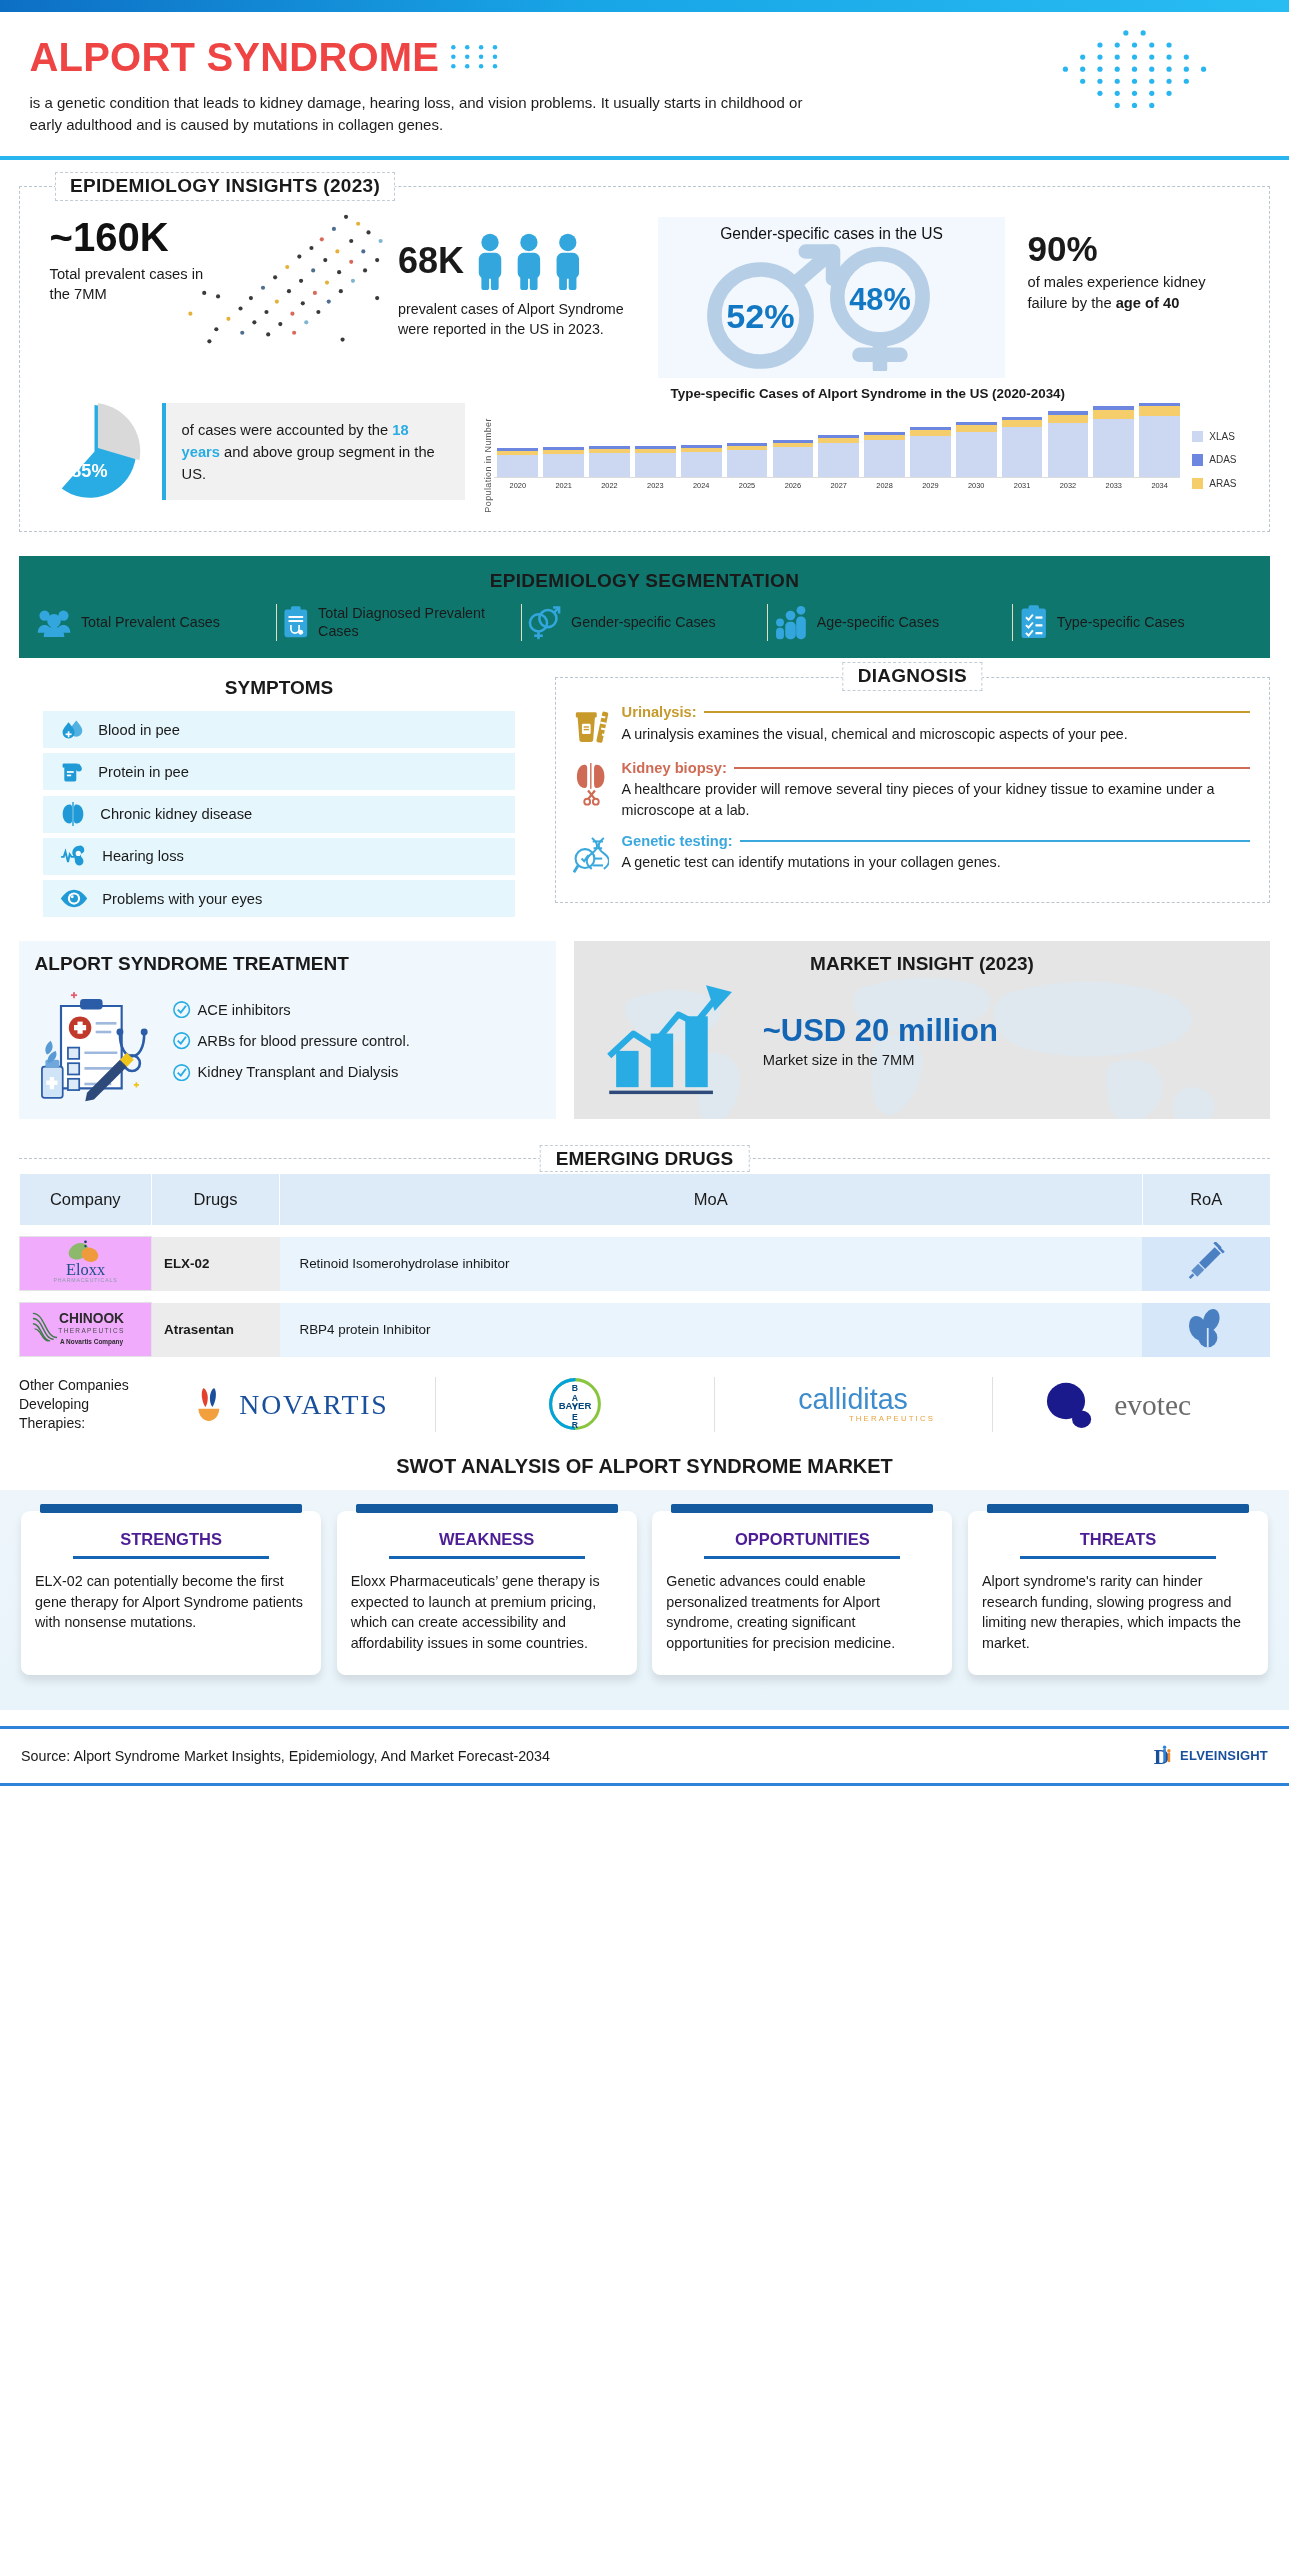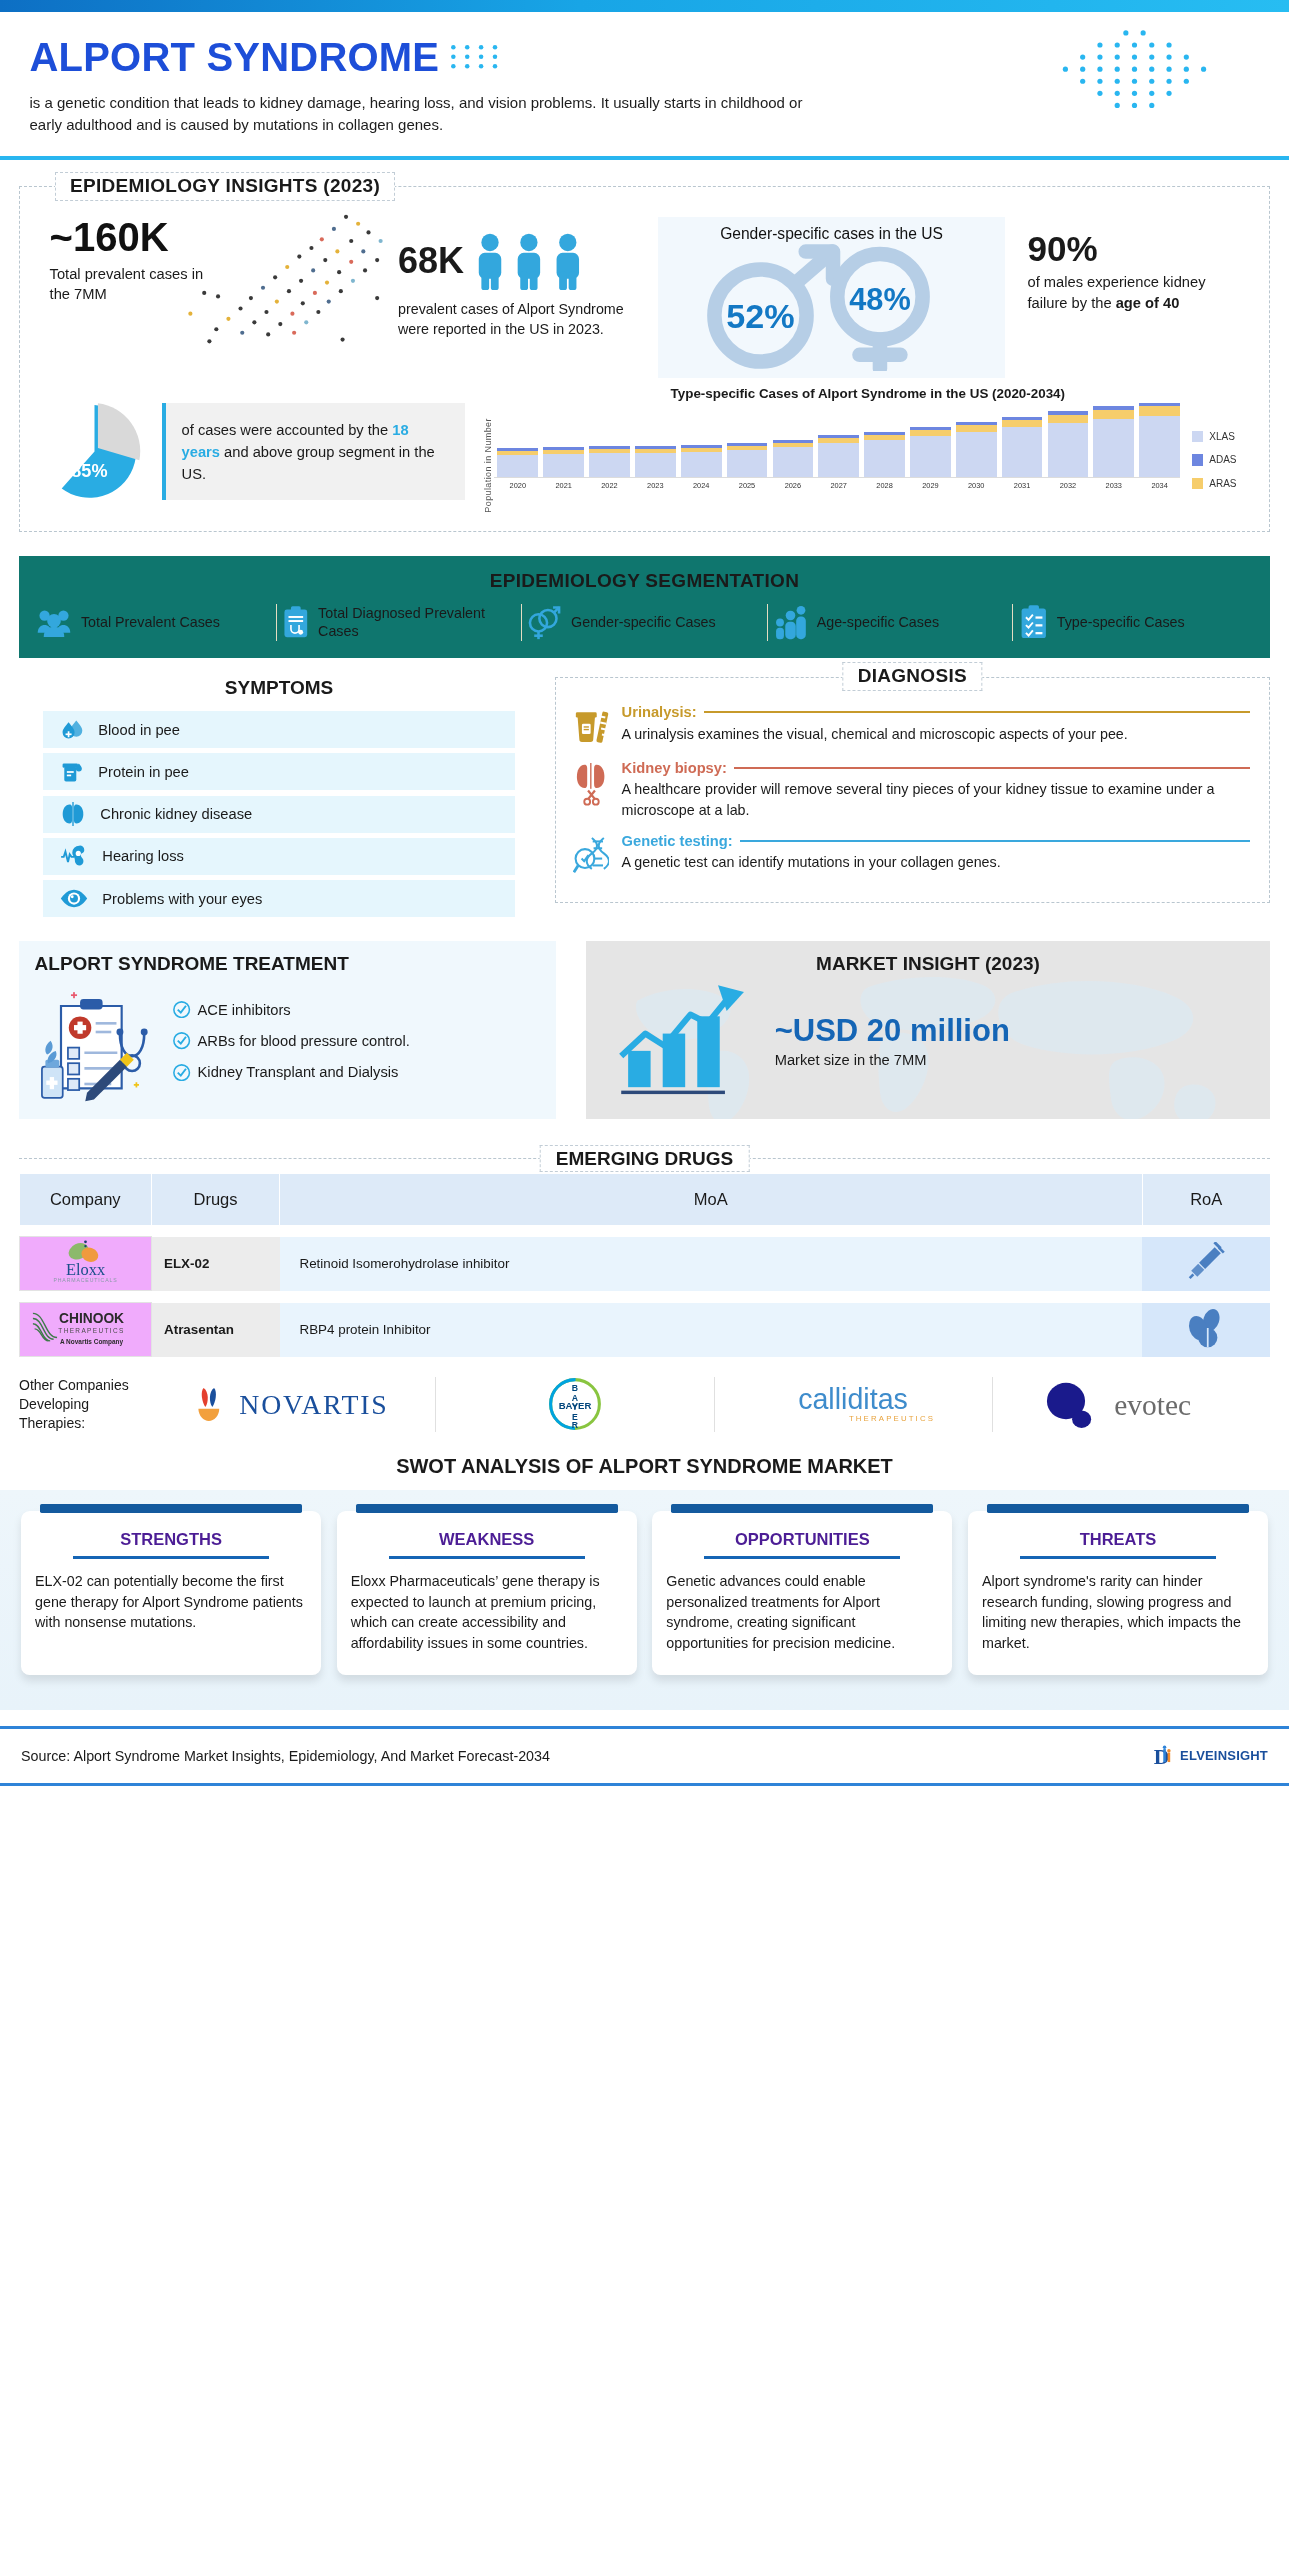--- a/index.html
+++ b/index.html
@@ -8,21 +8,21 @@
     font-family: "Liberation Sans", sans-serif;
     background: #ffffff;
     color: #1a1a1a;
   }
   .page { width: 1289px; position: relative; background:#fff; }
 
   
   .topbar { height: 12px; background: linear-gradient(90deg,#0d6fc4 0%, #18a5e6 45%, #27bdf2 100%); }
   .header { position: relative; padding: 22.5px 29.5px 19px 29.5px; background:#fff; border-bottom: 4.3px solid #29b6f0; overflow:hidden;}
   .header h1 {
-    font-size: 40px; letter-spacing: 0.2px; font-weight: 800; color: #1d4ed8;
+    font-size: 40px; letter-spacing: 0.2px; font-weight: 800; color: #ef4444;
     font-family: "Liberation Sans", sans-serif;
   }
   .title-row { display:flex; align-items:center; gap: 8.7px;}
   .dotgrid-small { display:block; }
   .header p { margin-top: 12px; font-size: 15px; line-height: 1.52; color:#1d1d1d; max-width: 780px;}
   .dotgrid-right { position:absolute; right: 42px; top: 14px; }
 
   
   .sec { position: relative; margin: 0 19px; }
   .dash-box { border: 1.3px dashed #b9c6cf; position: relative; }
@@ -85,21 +85,21 @@
   .diagnosis { flex:1; position:relative; }
   .diag-box { border: 1.3px dashed #b9c6cf; padding: 26px 19px 14px 15.6px; }
   .diag-item { display:flex; gap: 10.4px; margin-bottom: 12px; }
   .diag-ico { width: 40px; flex: 0 0 40px; display:flex; align-items:flex-start; justify-content:center; padding-top:3.5px;}
   .diag-head { display:flex; align-items:center; gap: 7px; }
   .diag-head .h { font-size: 14.7px; font-weight: 800; }
   .diag-rule { height: 1.7px; flex: 1; }
   .diag-body { font-size: 14.3px; line-height: 1.45; margin-top:3.5px;}
 
   
-  .treat-market { display:flex; gap: 30px; margin: 19px 19px 0 19px; align-items: stretch;}
+  .treat-market { display:flex; gap: 18px; margin: 19px 19px 0 19px; align-items: stretch;}
   .treatment { width: 537px; background:#f0f8fd; padding: 12px 15.6px 8.7px 15.6px; position:relative;}
   .treatment h2 { font-size: 19px; font-weight: 800; margin-bottom: 5.2px;}
   .treat-inner { display:flex; align-items:center; gap: 8.7px;}
   .treat-list { padding-top: 5.2px; }
   .treat-row { display:flex; align-items:center; gap:7px; font-size: 14.7px; margin-bottom: 14px;}
   .market { flex:1; background:#e5e5e5; position:relative; padding: 12px 8.7px 8.7px 8.7px; overflow:hidden;}
   .market h2 { text-align:center; font-size: 19px; font-weight: 800; position:relative; z-index:3;}
   .market-inner { display:flex; align-items:center; gap: 12px; position:relative; z-index:3; padding: 5.2px 0 0 21px;}
   .market-txt .big { font-size: 31px; font-weight: 800; color:#1565b5; line-height:1.1;}
   .market-txt .small { font-size: 14.7px; margin-top: 3.5px;}

